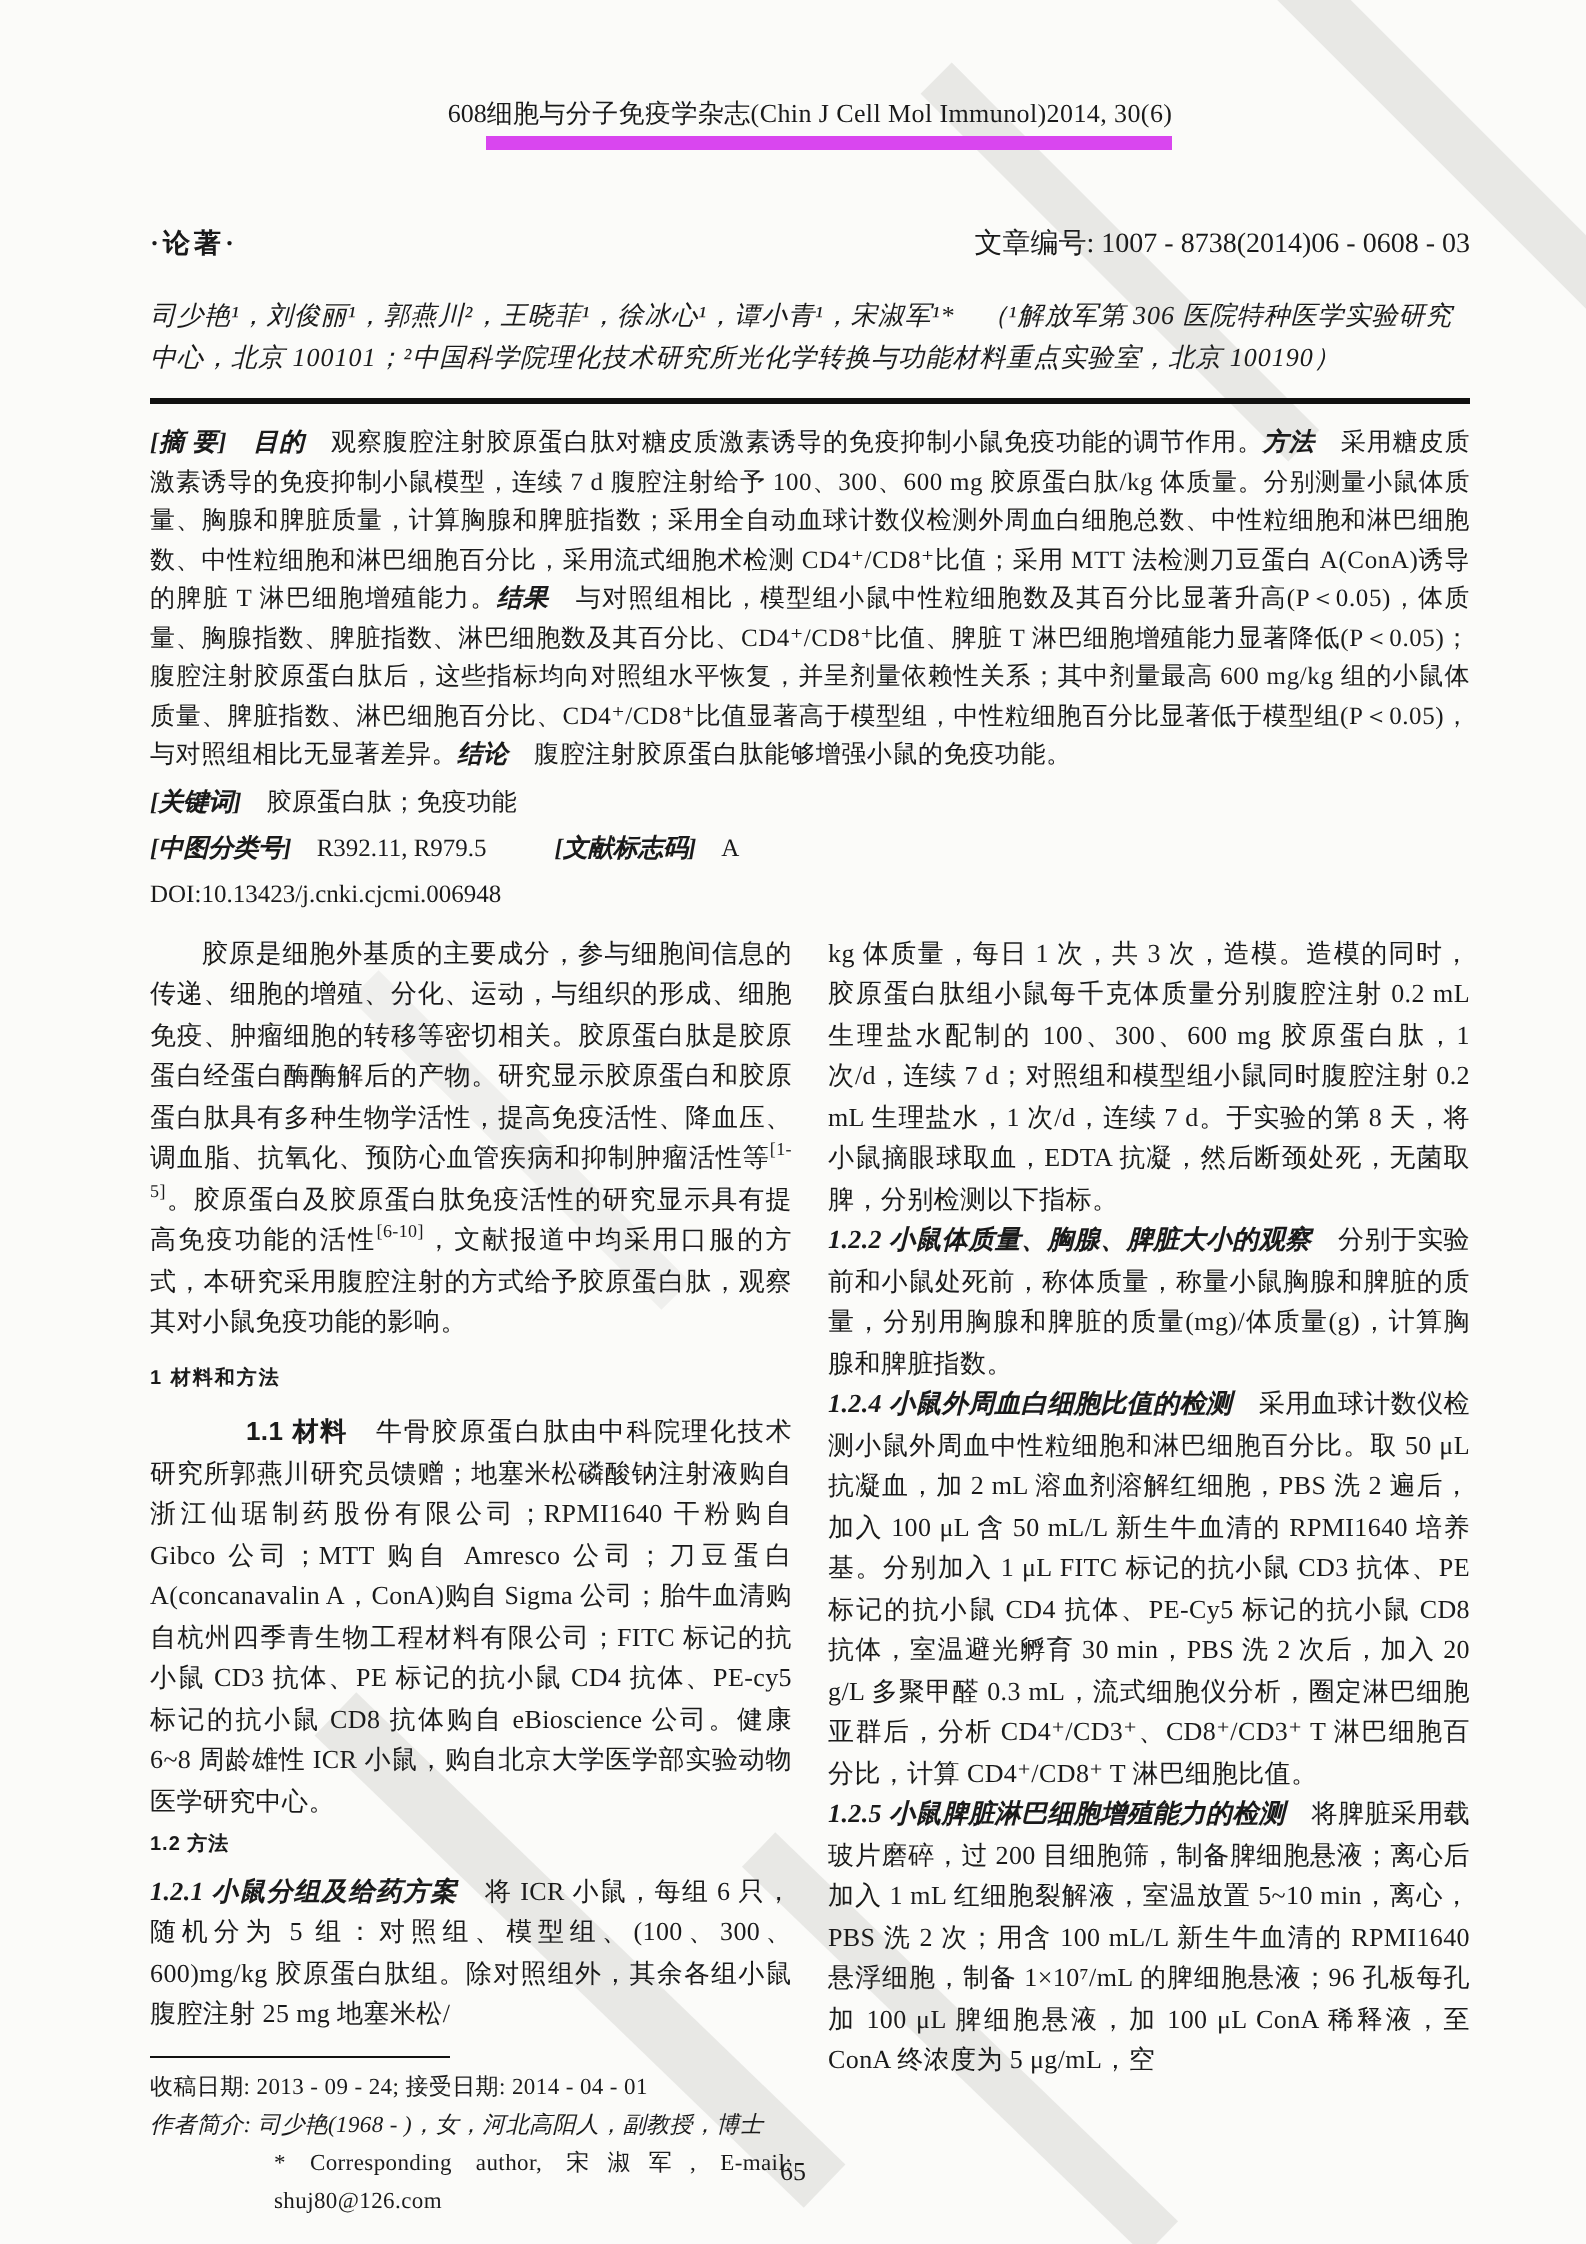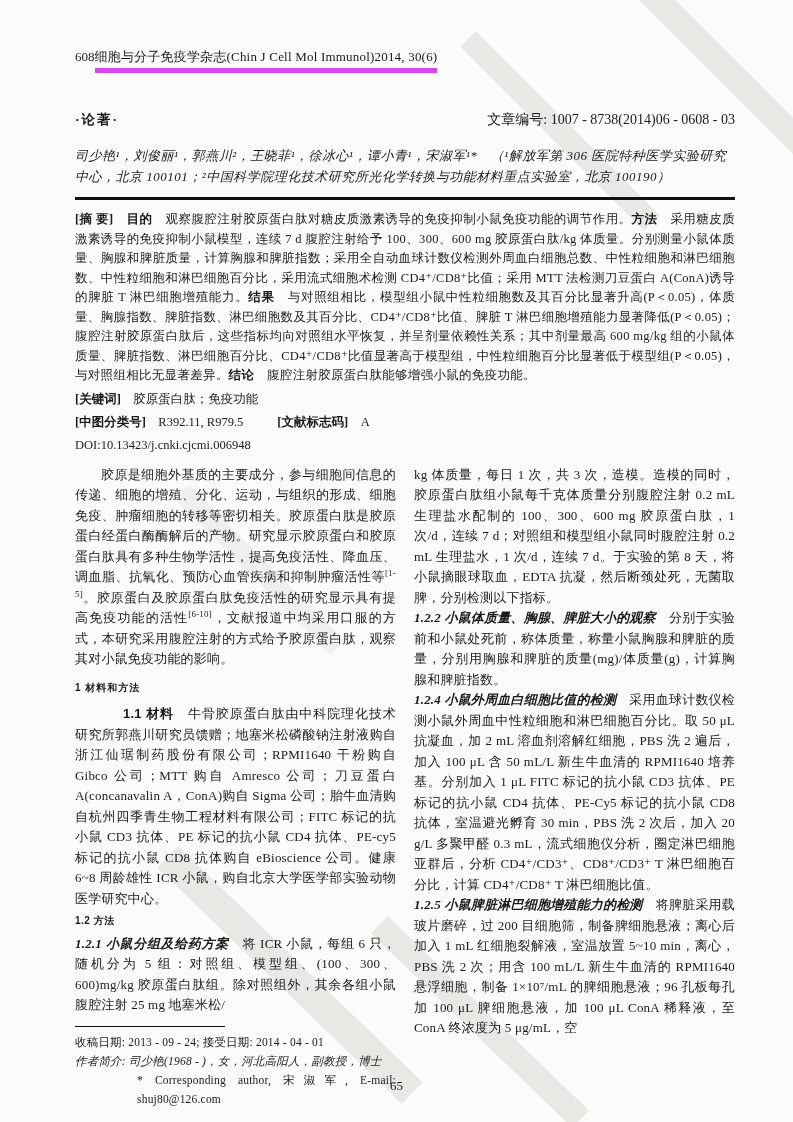--- a/index.html
+++ b/index.html
@@ -22,24 +22,24 @@
   }
   
   .wm { position: absolute; background: #d9d9d6; opacity: .55; z-index: 0; pointer-events: none; }
   .wm1 { width: 300px; height: 26px; transform: rotate(45deg); top: 40px; left: 560px; }
   .wm2 { width: 260px; height: 22px; transform: rotate(45deg); top: 120px; left: 430px; }
   .wm3 { width: 340px; height: 30px; transform: rotate(44deg); top: 960px; left: 120px; }
   .wm4 { width: 280px; height: 24px; transform: rotate(44deg); top: 1010px; left: 340px; }
   .wm5 { width: 220px; height: 20px; transform: rotate(45deg); top: 560px; left: 150px; opacity: .35; }
 
   .hdr-row1 {
-    display: flex; justify-content: flex-start; align-items: baseline;
+    display: flex; justify-content: center; align-items: baseline;
     font-size: 13px;
   }
-  .journal-name { border-bottom: 5px solid #d946ef; padding-bottom: 2px; letter-spacing: .2px; }
+  .journal-name { border-bottom: 7px solid #d946ef; padding-bottom: 2px; letter-spacing: .2px; }
   .hdr-row2 {
     display: flex; justify-content: space-between; align-items: baseline;
     margin-top: 38px; font-size: 13.5px;
   }
   .article-type { font-weight: 700; letter-spacing: 2px; }
   .article-no { font-size: 14px; }
 
   .title {
     margin-top: 22px;
     font-family: "Liberation Sans", "DejaVu Sans", sans-serif;
@@ -56,21 +56,21 @@
   }
   .thick-rule { margin-top: 10px; height: 3px; background: #111; }
 
   .abstract {
     margin-top: 10px;
     font-size: 12.5px;
     line-height: 19.5px;
     text-align: justify;
     letter-spacing: .3px;
   }
-  .b { font-weight: 700; }
+  .b { font-weight: 700; font-style: italic; }
   .gothic { font-family: "Liberation Sans", "DejaVu Sans", sans-serif; font-weight: 700; margin-left: 48px; }
   .meta-line { margin-top: 4px; font-size: 12.5px; line-height: 19px; }
   .meta-line .sp { display: inline-block; width: 34px; }
 
   .columns {
     display: flex; gap: 18px; margin-top: 10px;
   }
   .col { width: 321px; font-size: 13px; line-height: 20.5px; text-align: justify; letter-spacing: .2px; }
   .col p { margin: 0; }
   .p-indent { text-indent: 2em; }

